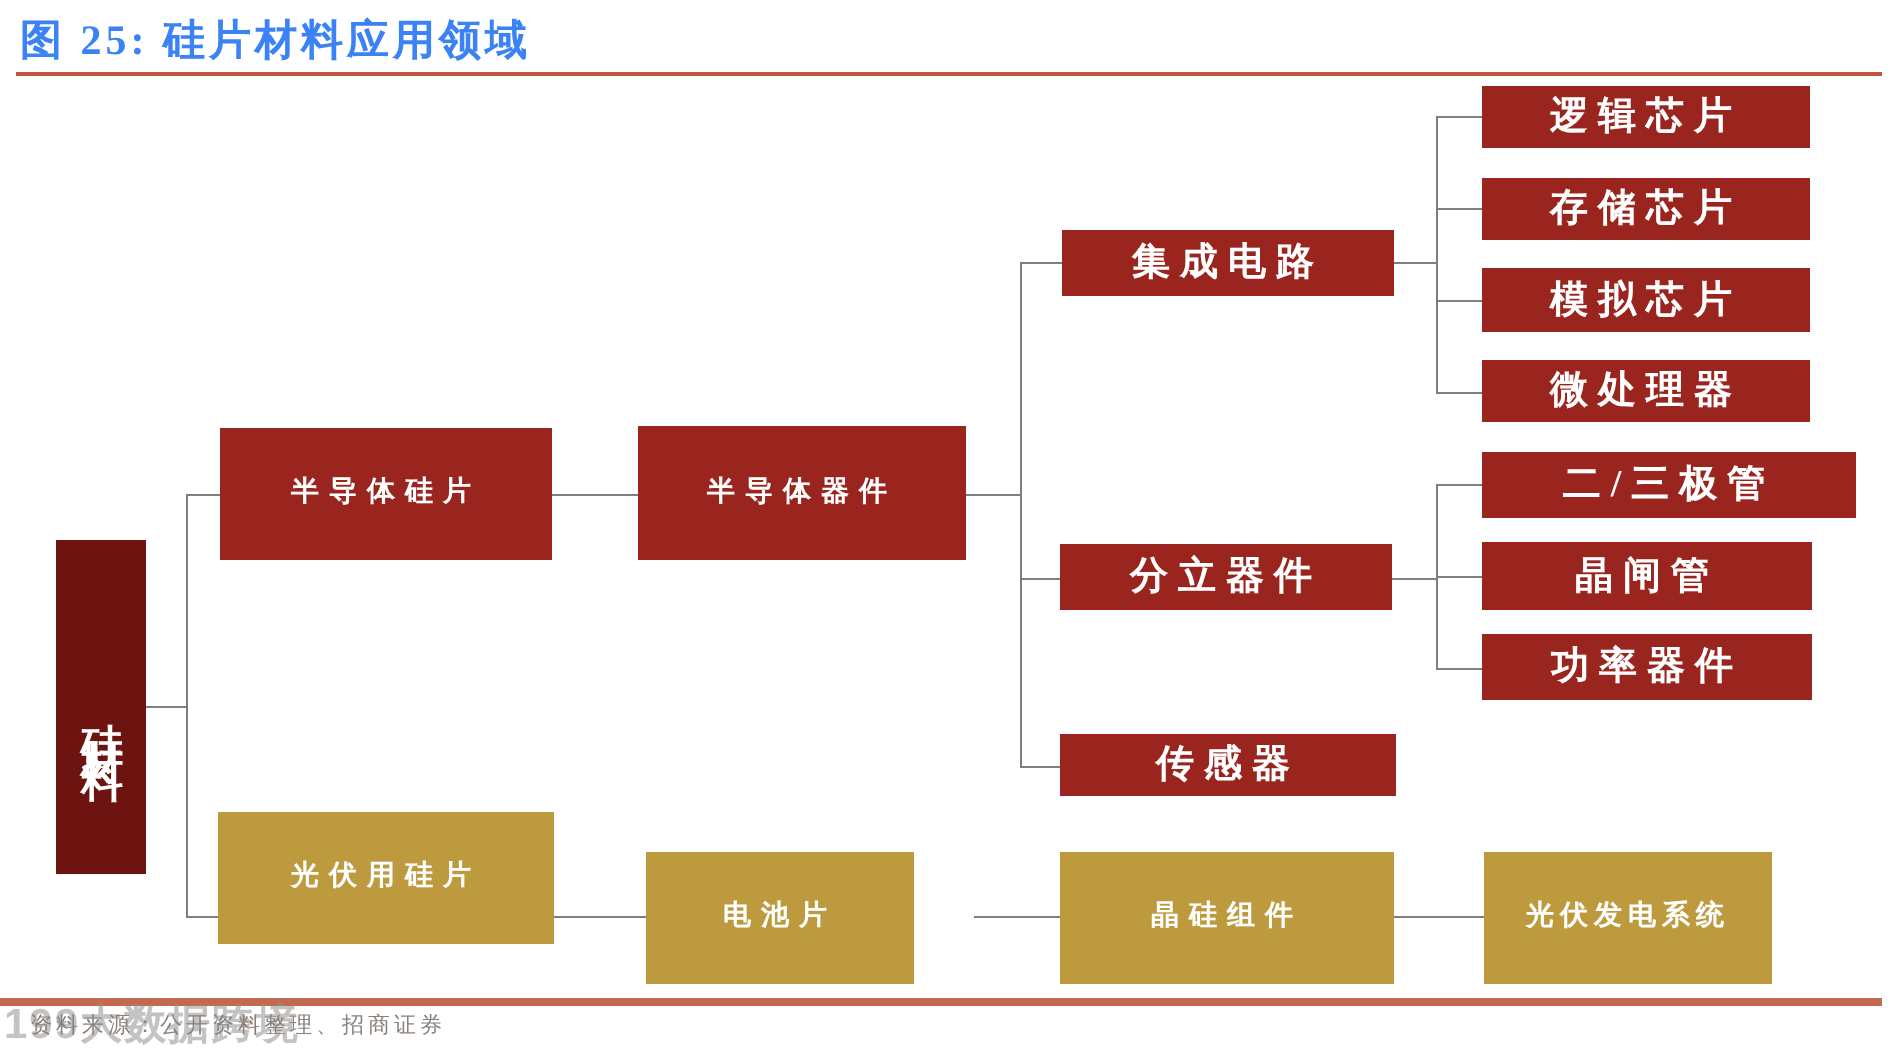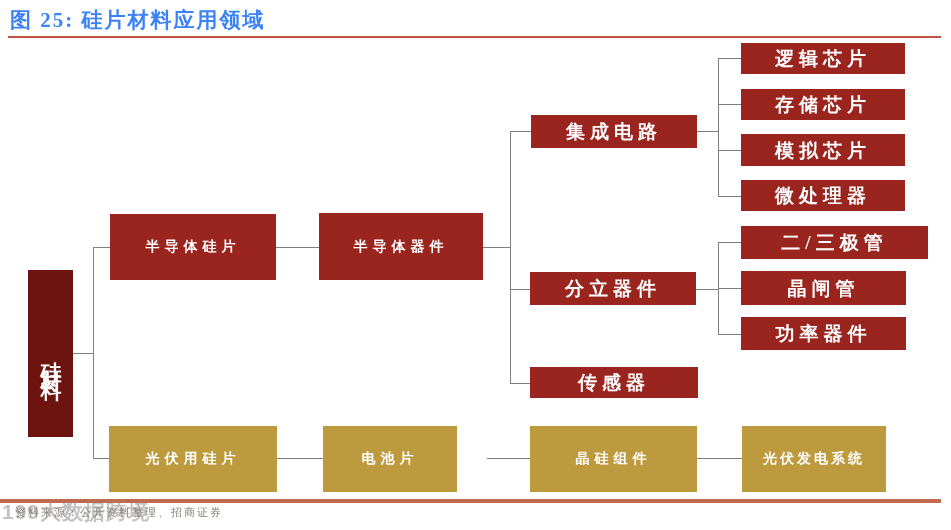--- a/index.html
+++ b/index.html
@@ -58,21 +58,21 @@
 
 <div class="abs box red" style="left:741px;top:43px;width:164px;height:31px;">逻辑芯片</div>
 <div class="abs box red" style="left:741px;top:89px;width:164px;height:31px;">存储芯片</div>
 <div class="abs box red" style="left:741px;top:134px;width:164px;height:32px;">模拟芯片</div>
 <div class="abs box red" style="left:741px;top:180px;width:164px;height:31px;">微处理器</div>
 
 <div class="abs box red" style="left:741px;top:226px;width:187px;height:33px;">二/三极管</div>
 <div class="abs box red" style="left:741px;top:271px;width:165px;height:34px;">晶闸管</div>
 <div class="abs box red" style="left:741px;top:317px;width:165px;height:33px;">功率器件</div>
 
-<div class="abs box gold big" style="left:109px;top:426px;width:168px;height:66px;">光伏用硅片</div>
+<div class="abs box gold big" style="left:109px;top:406px;width:168px;height:66px;">光伏用硅片</div>
 <div class="abs box gold big" style="left:323px;top:426px;width:134px;height:66px;">电池片</div>
 <div class="abs box gold big" style="left:530px;top:426px;width:167px;height:66px;">晶硅组件</div>
 <div class="abs box gold big" style="left:742px;top:426px;width:144px;height:66px;letter-spacing:3px;">光伏发电系统</div>
 
 <div class="abs hline" style="left:73px;top:353px;width:20px;"></div>
 <div class="abs vline" style="left:93px;top:247px;height:211px;"></div>
 <div class="abs hline" style="left:93px;top:247px;width:17px;"></div>
 <div class="abs hline" style="left:93px;top:458px;width:16px;"></div>
 <div class="abs hline" style="left:276px;top:247px;width:43px;"></div>
 <div class="abs hline" style="left:483px;top:247px;width:27px;"></div>

